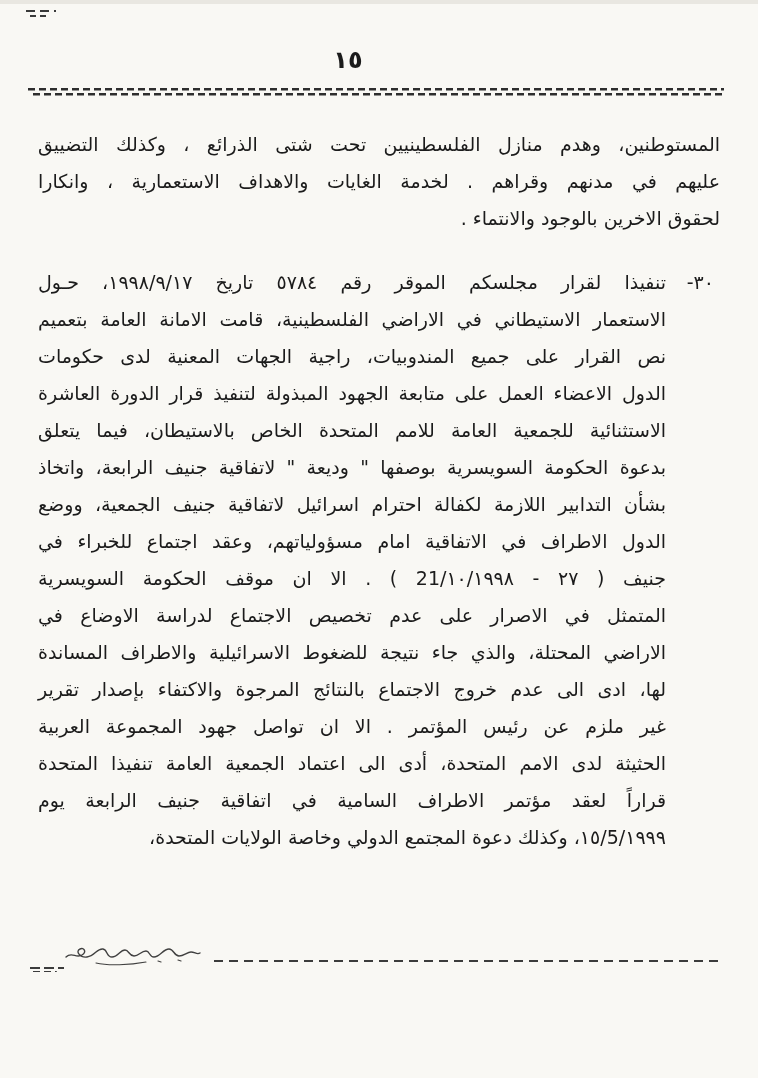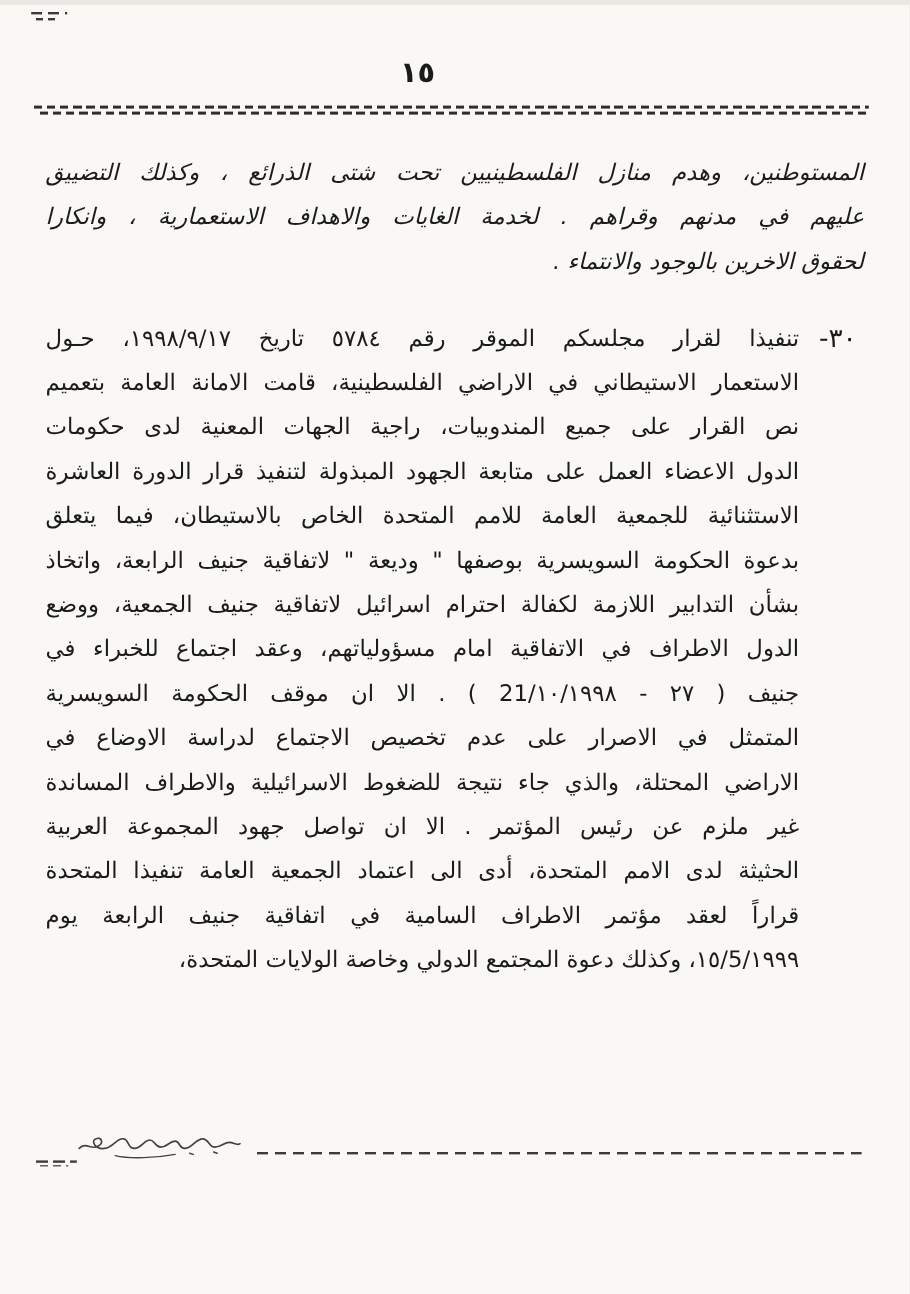--- a/index.html
+++ b/index.html
@@ -65,30 +65,29 @@
     font-size: 19px;
     line-height: 37px;
     text-align: justify;
     text-align-last: justify;
   }
   .line.last {
     text-align-last: right;
   }
   .intro-paragraph {
     margin-bottom: 27px;
-    font-style: italic;
   }
   .item-30 {
     position: relative;
   }
   .item-30 .marker {
     position: absolute;
     top: 0;
     right: 6px;
-    font-size: 22px;
+    font-size: 19px;
     line-height: 37px;
     white-space: nowrap;
   }
   .item-30 .item-lines {
     margin-right: 54px;
   }
   .footer {
     position: absolute;
     left: 0;
     right: 0;
@@ -149,20 +148,21 @@
         <div class="line">الاستعمار الاستيطاني في الاراضي الفلسطينية، قامت الامانة العامة بتعميم</div>
         <div class="line">نص القرار على جميع المندوبيات، راجية الجهات المعنية لدى حكومات</div>
         <div class="line">الدول الاعضاء العمل على متابعة الجهود المبذولة لتنفيذ قرار الدورة العاشرة</div>
         <div class="line">الاستثنائية للجمعية العامة للامم المتحدة الخاص بالاستيطان، فيما يتعلق</div>
         <div class="line">بدعوة الحكومة السويسرية بوصفها " وديعة " لاتفاقية جنيف الرابعة، واتخاذ</div>
         <div class="line">بشأن التدابير اللازمة لكفالة احترام اسرائيل لاتفاقية جنيف الجمعية، ووضع</div>
         <div class="line">الدول الاطراف في الاتفاقية امام مسؤولياتهم، وعقد اجتماع للخبراء في</div>
         <div class="line">جنيف ( ٢٧ - 21/١٠/١٩٩٨ ) . الا ان موقف الحكومة السويسرية</div>
         <div class="line">المتمثل في الاصرار على عدم تخصيص الاجتماع لدراسة الاوضاع في</div>
         <div class="line">الاراضي المحتلة، والذي جاء نتيجة للضغوط الاسرائيلية والاطراف المساندة</div>
+        <div class="line">لها، ادى الى عدم خروج الاجتماع بالنتائج المرجوة والاكتفاء بإصدار تقرير</div>
         <div class="line">غير ملزم عن رئيس المؤتمر . الا ان تواصل جهود المجموعة العربية</div>
         <div class="line">الحثيثة لدى الامم المتحدة، أدى الى اعتماد الجمعية العامة تنفيذا المتحدة</div>
         <div class="line">قراراً لعقد مؤتمر الاطراف السامية في اتفاقية جنيف الرابعة يوم</div>
         <div class="line last">١٩٩٩/5/١٥، وكذلك دعوة المجتمع الدولي وخاصة الولايات المتحدة،</div>
       </div>
     </div>
 
   </div>
 
   <div class="footer">

